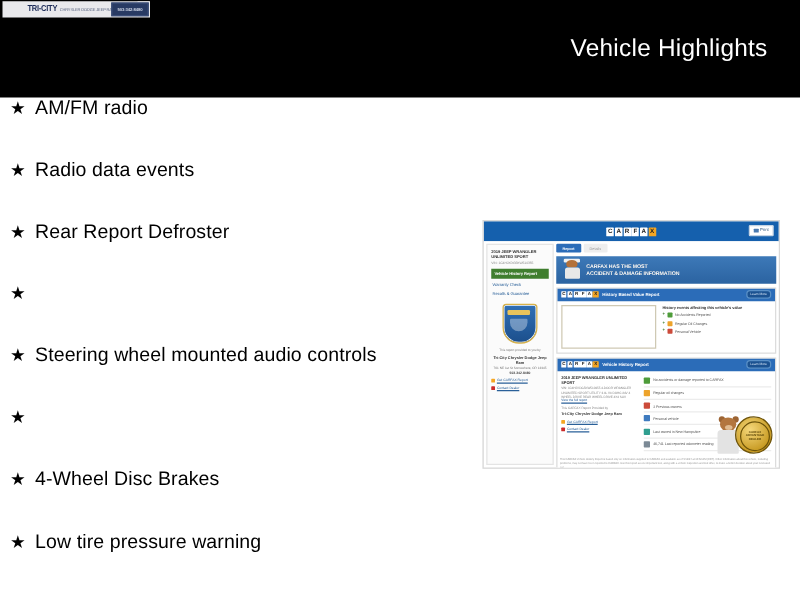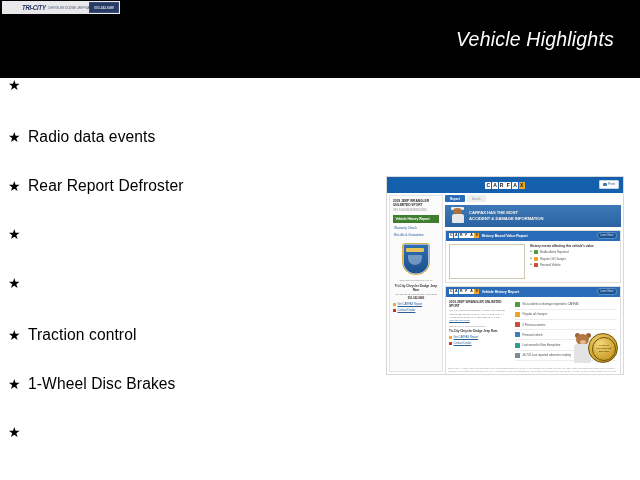--- a/index.html
+++ b/index.html
@@ -14,21 +14,20 @@
     overflow: hidden;
     position: relative;
   }
 
   
   .header {
     position: absolute;
     left: 0; top: 0;
     width: 640px; height: 78px;
     background: #000000;
-    font-style: italic;
   }
   .logo-bar {
     position: absolute;
     left: 2px; top: 1px;
     width: 118px; height: 13px;
     background: #e9e9ec;
     display: flex;
     align-items: center;
     overflow: hidden;
   }
@@ -534,45 +533,47 @@
     <div class="logo-sub">CHRYSLER DODGE JEEP RAM</div>
     <div class="logo-slant"></div>
     <div class="logo-phone">503-342-8480</div>
   </div>
   <div class="page-title">Vehicle Highlights</div>
 </div>
 
 <div class="highlights">
   <div class="hl-item">
     <span class="hl-star">★</span>
+    <span class="hl-text">AM/FM radio</span>
   </div>
   <div class="hl-item">
     <span class="hl-star">★</span>
     <span class="hl-text">Radio data events</span>
   </div>
   <div class="hl-item">
     <span class="hl-star">★</span>
     <span class="hl-text">Rear Report Defroster</span>
   </div>
   <div class="hl-item">
     <span class="hl-star">★</span>
   </div>
   <div class="hl-item">
     <span class="hl-star">★</span>
+    <span class="hl-text">Steering wheel mounted audio controls</span>
   </div>
   <div class="hl-item">
     <span class="hl-star">★</span>
-    <span class="hl-text">Traction control</span>
   </div>
   <div class="hl-item">
     <span class="hl-star">★</span>
-    <span class="hl-text">1-Wheel Disc Brakes</span>
+    <span class="hl-text">4-Wheel Disc Brakes</span>
   </div>
   <div class="hl-item">
     <span class="hl-star">★</span>
+    <span class="hl-text">Low tire pressure warning</span>
   </div>
 </div>
 
 <div class="report">
 
   <div class="rpt-topbar">
     <span class="cfx-logo">
       <span>C</span>
       <span>A</span>
       <span>R</span>

